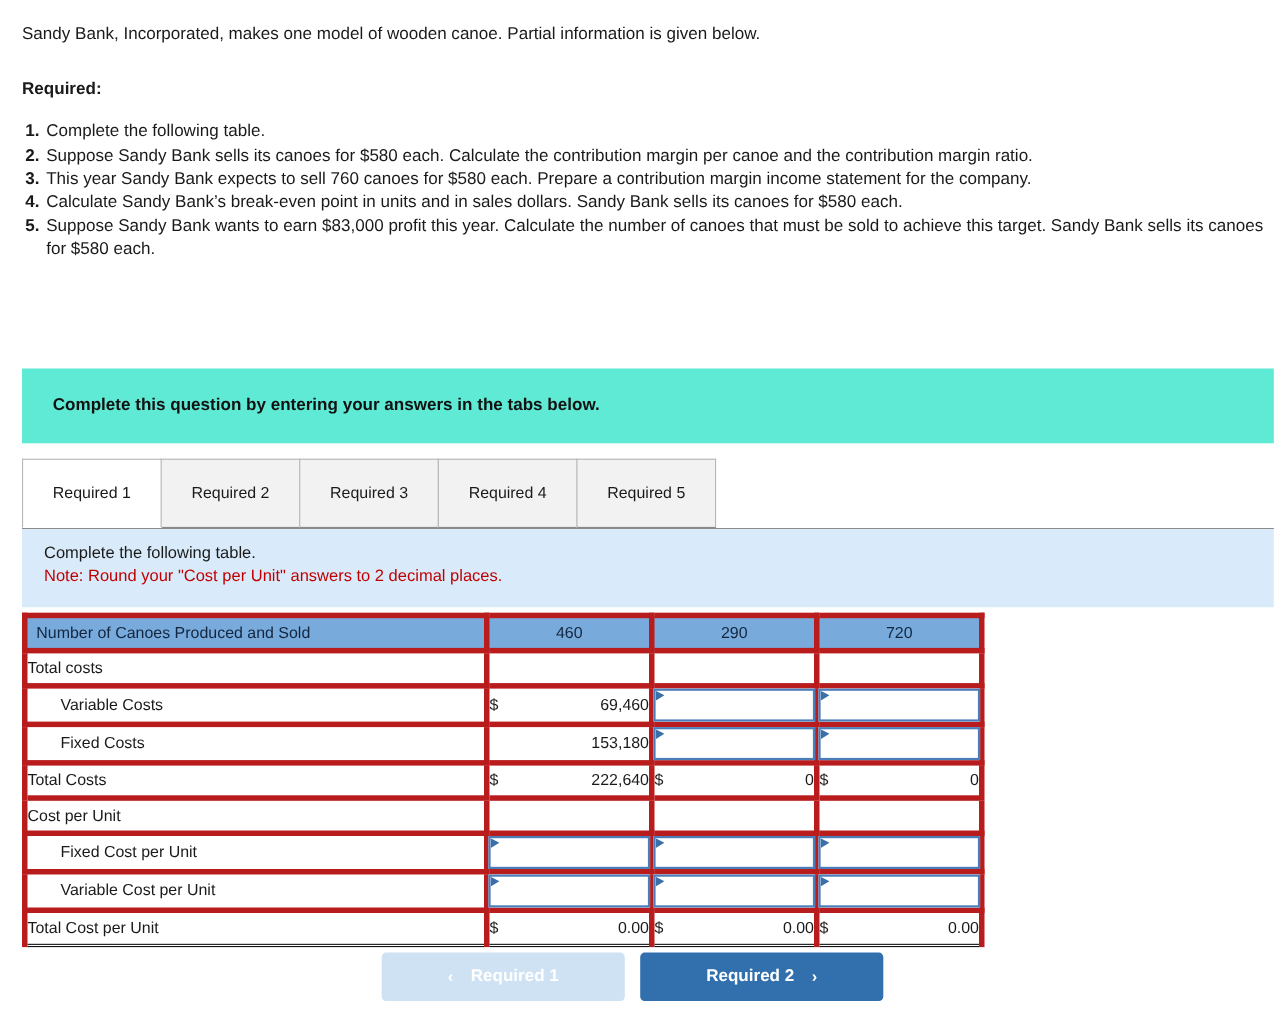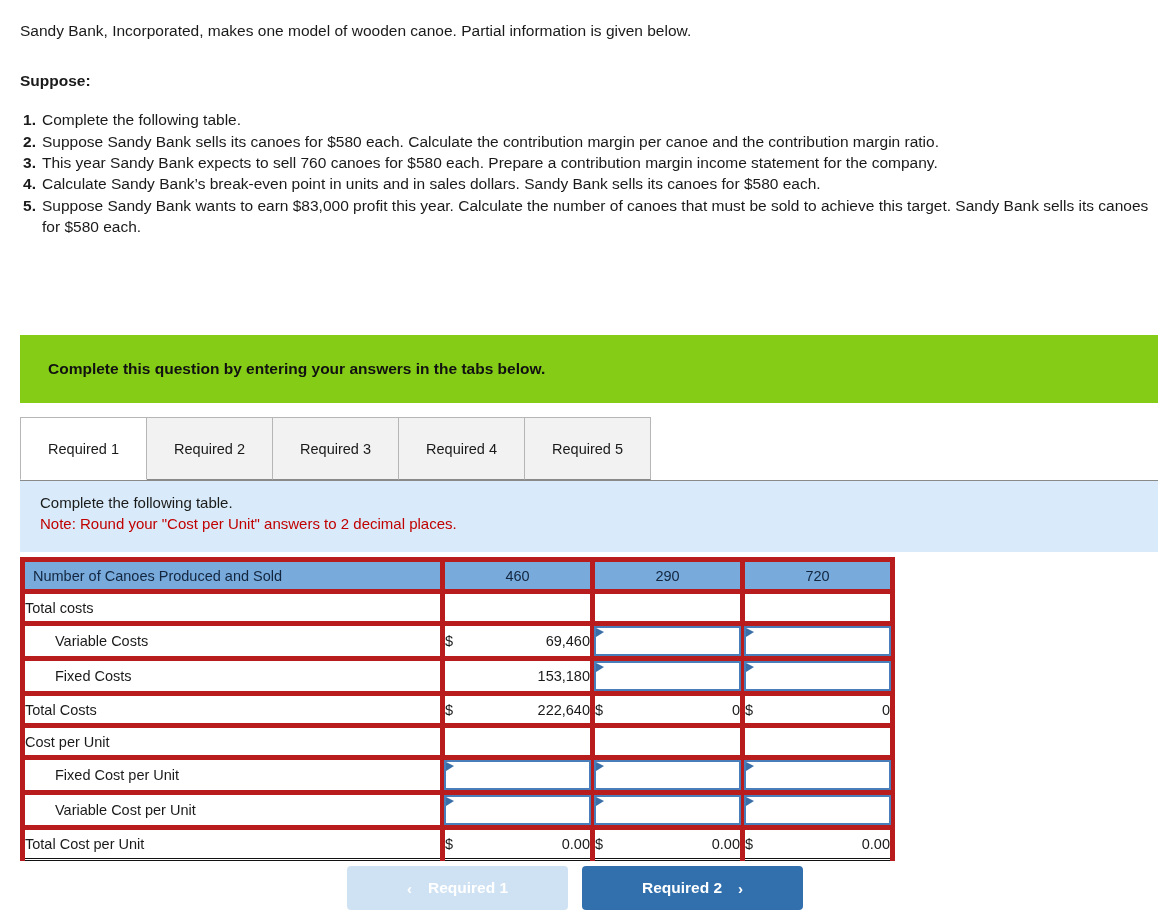--- a/index.html
+++ b/index.html
@@ -47,21 +47,21 @@
     padding-right: 6px;
     flex: 0 0 auto;
   }
   .req-text { flex: 1 1 auto; }
 
   
   .gray-banner {
     position: absolute;
     left: 20px; top: 335px;
     width: 1138px; height: 68px;
-    background: #84cc16;
+    background: #5eead4;
     display: flex;
     align-items: center;
   }
   .gray-banner-text {
     font-weight: bold;
     font-size: 15.5px;
     padding-left: 28px;
     color: #111;
   }
 
@@ -233,21 +233,21 @@
   }
   .chev { font-weight: bold; font-size: 15px; }
   .btn-prev .chev { margin-right: 16px; }
   .btn-next .chev { margin-left: 16px; }
 </style>
 </head>
 <body>
 
 <div class="intro">
   <div class="intro-line">Sandy Bank, Incorporated, makes one model of wooden canoe. Partial information is given below.</div>
-  <div class="required-head">Suppose:</div>
+  <div class="required-head">Required:</div>
   <ul class="req-list" id="req-list">
       <li class="req-item">
         <span class="req-num">1.</span>
         <span class="req-text">Complete the following table.</span>
       </li>
       <li class="req-item">
         <span class="req-num">2.</span>
         <span class="req-text">Suppose Sandy Bank sells its canoes for $580 each. Calculate the contribution margin per canoe and the contribution margin ratio.</span>
       </li>
       <li class="req-item">

